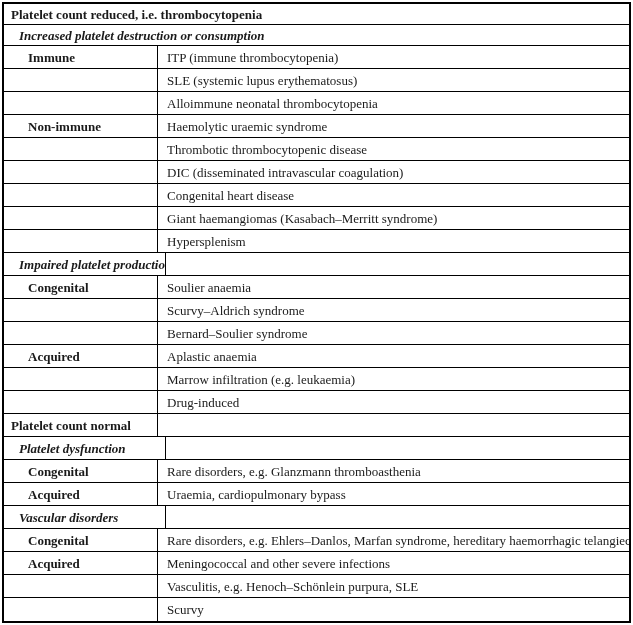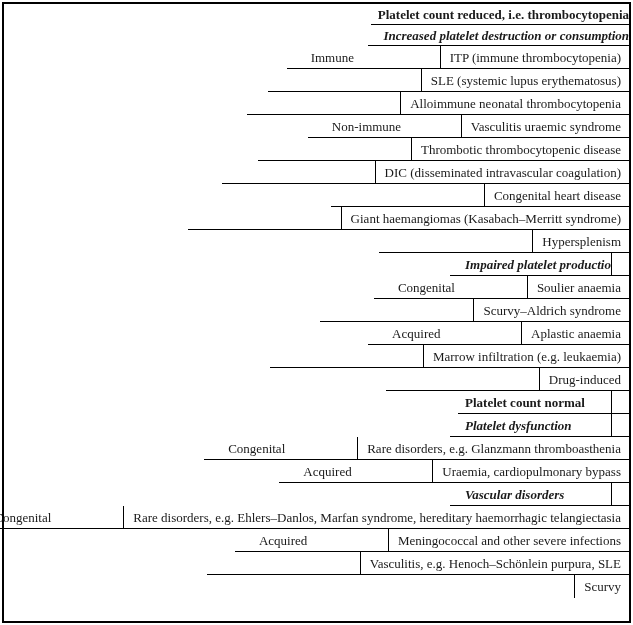--- a/index.html
+++ b/index.html
@@ -9,21 +9,20 @@
     font-family: "Liberation Serif", "DejaVu Serif", serif;
     color: #1a1a1a;
   }
   .table-frame {
     width: 629px; height: 621px;
     margin: 2px;
     border: 2px solid #000000;
     background: #ffffff;
     display: flex;
     flex-direction: column;
-    align-items: flex-end;
   }
   .row {
     display: flex;
     height: 23px;
     border-bottom: 1px solid #000000;
     flex: none;
   }
   .row:nth-child(1), .row:nth-child(2) { height: 21px; }
   .row:last-child { border-bottom: none; }
   .cell {
@@ -45,21 +44,21 @@
     padding-left: 9px;
     padding-right: 8px;
   }
   .row.span .cell.left {
     width: auto;
     flex: 1;
     border-right: none;
   }
   .s-title   { font-weight: bold; padding-left: 7px; }
   .s-section { font-weight: bold; font-style: italic; padding-left: 10px; margin-left: 8px; }
-  .s-subhead { font-weight: normal; padding-left: 24px !important; }
+  .s-subhead { font-weight: bold; padding-left: 24px !important; }
 </style>
 </head>
 <body>
 
 <div class="table-frame">
     <div class="row span">
       <div class="cell left s-title">Platelet count reduced, i.e. thrombocytopenia</div>
     </div>
     <div class="row span">
       <div class="cell left s-section">Increased platelet destruction or consumption</div>
@@ -71,21 +70,21 @@
     <div class="row">
       <div class="cell left"></div>
       <div class="cell right">SLE (systemic lupus erythematosus)</div>
     </div>
     <div class="row">
       <div class="cell left"></div>
       <div class="cell right">Alloimmune neonatal thrombocytopenia</div>
     </div>
     <div class="row">
       <div class="cell left s-subhead">Non-immune</div>
-      <div class="cell right">Vasculitis uraemic syndrome</div>
+      <div class="cell right">Haemolytic uraemic syndrome</div>
     </div>
     <div class="row">
       <div class="cell left"></div>
       <div class="cell right">Thrombotic thrombocytopenic disease</div>
     </div>
     <div class="row">
       <div class="cell left"></div>
       <div class="cell right">DIC (disseminated intravascular coagulation)</div>
     </div>
     <div class="row">
@@ -104,20 +103,24 @@
       <div class="cell left s-section">Impaired platelet production</div>
       <div class="cell right"></div>
     </div>
     <div class="row">
       <div class="cell left s-subhead">Congenital</div>
       <div class="cell right">Soulier anaemia</div>
     </div>
     <div class="row">
       <div class="cell left"></div>
       <div class="cell right">Scurvy–Aldrich syndrome</div>
+    </div>
+    <div class="row">
+      <div class="cell left"></div>
+      <div class="cell right">Bernard–Soulier syndrome</div>
     </div>
     <div class="row">
       <div class="cell left s-subhead">Acquired</div>
       <div class="cell right">Aplastic anaemia</div>
     </div>
     <div class="row">
       <div class="cell left"></div>
       <div class="cell right">Marrow infiltration (e.g. leukaemia)</div>
     </div>
     <div class="row">

